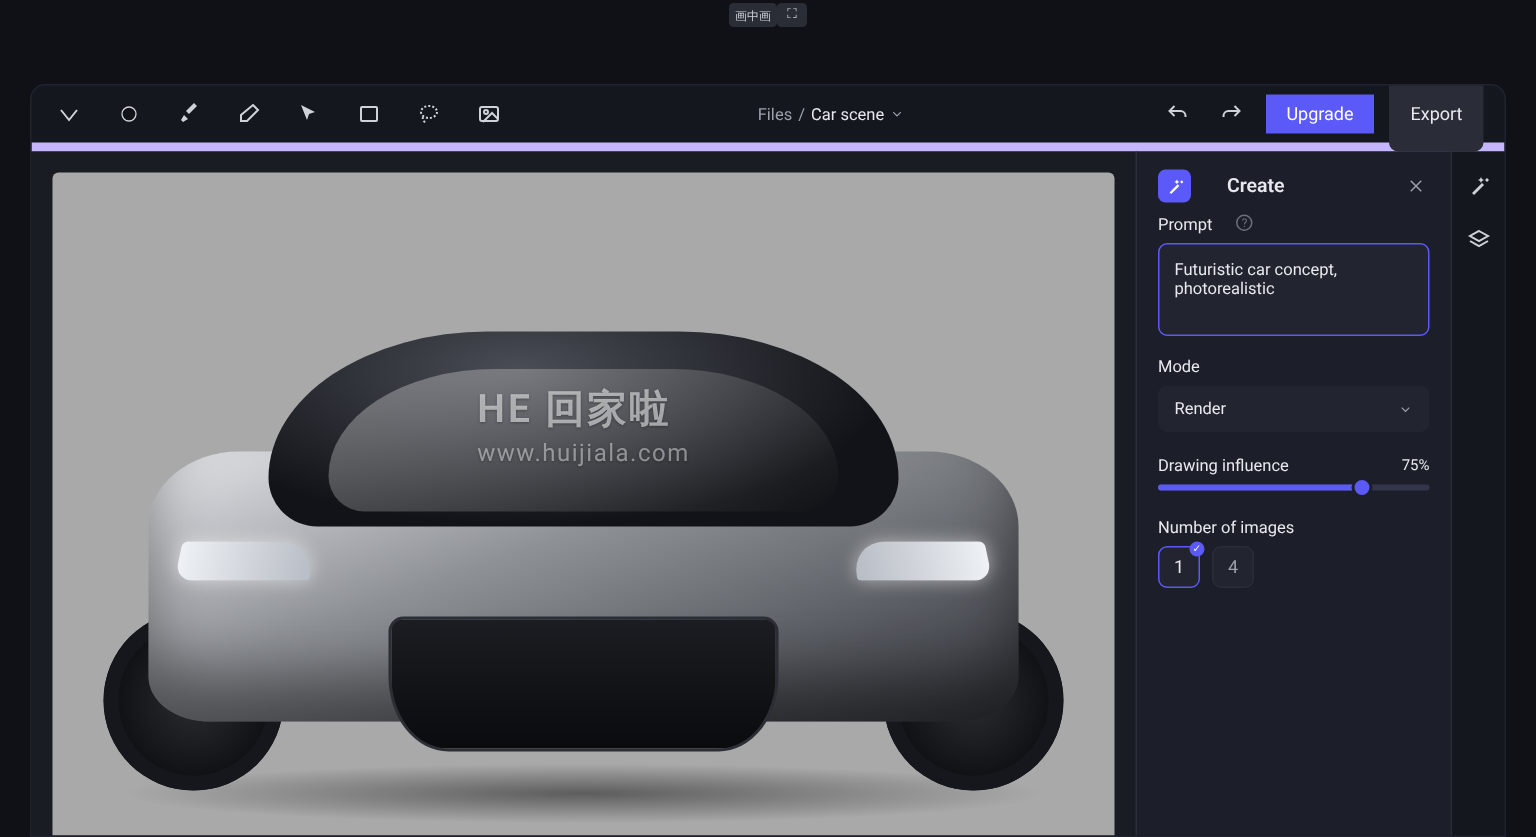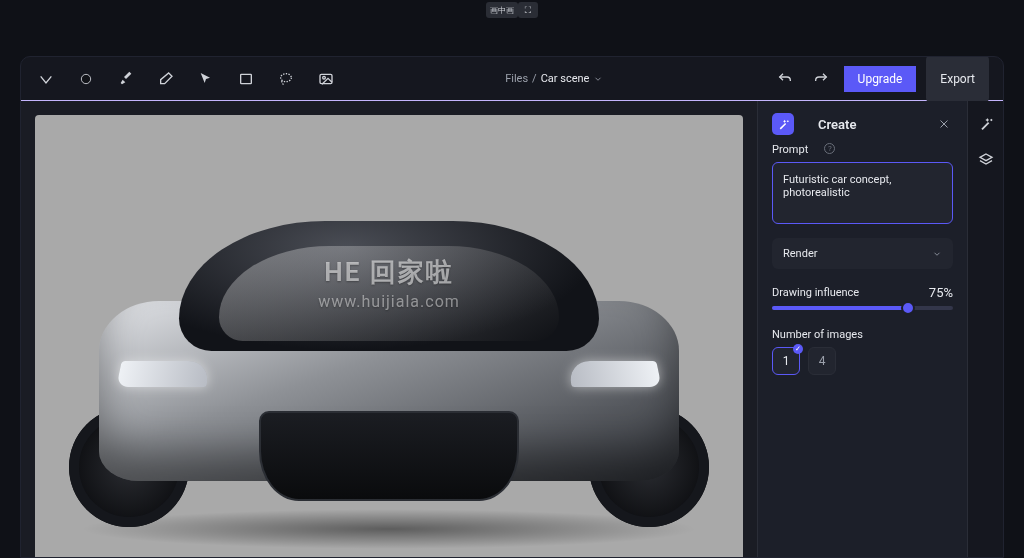--- a/index.html
+++ b/index.html
@@ -58,21 +58,21 @@
     display: flex;
     flex-direction: column;
   }
 
   
   .topbar {
     height: 44px;
     display: flex;
     align-items: center;
     padding: 0 14px;
-    border-bottom: 1px solid #c4b5fd;
+    border-bottom: 6px solid #c4b5fd;
     gap: 18px;
   }
   .tool-icons { display:flex; align-items:center; gap:18px; }
   .tool-btn {
     width: 22px; height: 22px;
     display:flex; align-items:center; justify-content:center;
     color: #cfd2d8; cursor:pointer;
     border-radius:4px;
   }
   .tool-btn svg { width:16px; height:16px; }
@@ -113,21 +113,21 @@
     background: var(--bg-canvas);
     height:100%; width:100%;
     border-radius: 4px 4px 0 0;
     display:flex; align-items:center; justify-content:center;
     overflow:hidden;
     position:relative;
   }
   
   .watermark {
     position:absolute; top:38%; left:50%; transform:translate(-50%,-50%);
-    text-align:center; pointer-events:none;
+    pointer-events:none;
     color: rgba(255,255,255,0.55);
     text-shadow: 0 1px 2px rgba(0,0,0,0.3);
   }
   .watermark .big { font-size:26px; font-weight:600; letter-spacing:2px; }
   .watermark .small { font-size:16px; margin-top:2px; letter-spacing:1px; color: rgba(255,255,255,0.45); }
 
   
   .car { position:relative; width:620px; height:330px; margin-top:40px; }
   .car .body {
     position:absolute; left:20px; right:20px; top:110px; height:180px;
@@ -217,21 +217,21 @@
     padding: 8px 10px;
     display:flex; align-items:center; justify-content:space-between;
     cursor:pointer;
     margin-bottom:16px;
     font-size:11px;
   }
   .select svg { width:10px; height:10px; color:var(--text-dim); }
 
   .slider-row { display:flex; align-items:center; justify-content:space-between; margin-bottom:6px; }
   .slider-row .label { font-size:11px; }
-  .slider-row .value { font-size:13px; }
+  .slider-row .value { font-size:10px; }
   .slider-track {
     position:relative; height:4px; background:#33364a; border-radius:2px; margin-bottom:18px;
   }
   .slider-fill {
     position:absolute; left:0; top:0; bottom:0; width:75%;
     background: var(--accent); border-radius:2px;
   }
   .slider-thumb {
     position:absolute; top:50%; left:75%; transform:translate(-50%,-50%);
     width:14px; height:14px; background: var(--accent); border-radius:50%;
@@ -392,20 +392,21 @@
             </svg>
         </div>
       </div>
 
       <div class="field-label">
         <span>Prompt</span>
         <span class="help">?</span>
       </div>
       <div class="prompt-box">Futuristic car concept, photorealistic</div>
 
+      <div class="field-label">Mode</div>
       <div class="select">
         <span>Render</span>
         <svg viewBox="0 0 24 24" fill="none" stroke="currentColor" stroke-width="2">
             <polyline points="6 9 12 15 18 9"></polyline>
           </svg>
       </div>
 
       <div class="slider-row">
         <span class="label">Drawing influence</span>
         <span class="value">75%</span>

